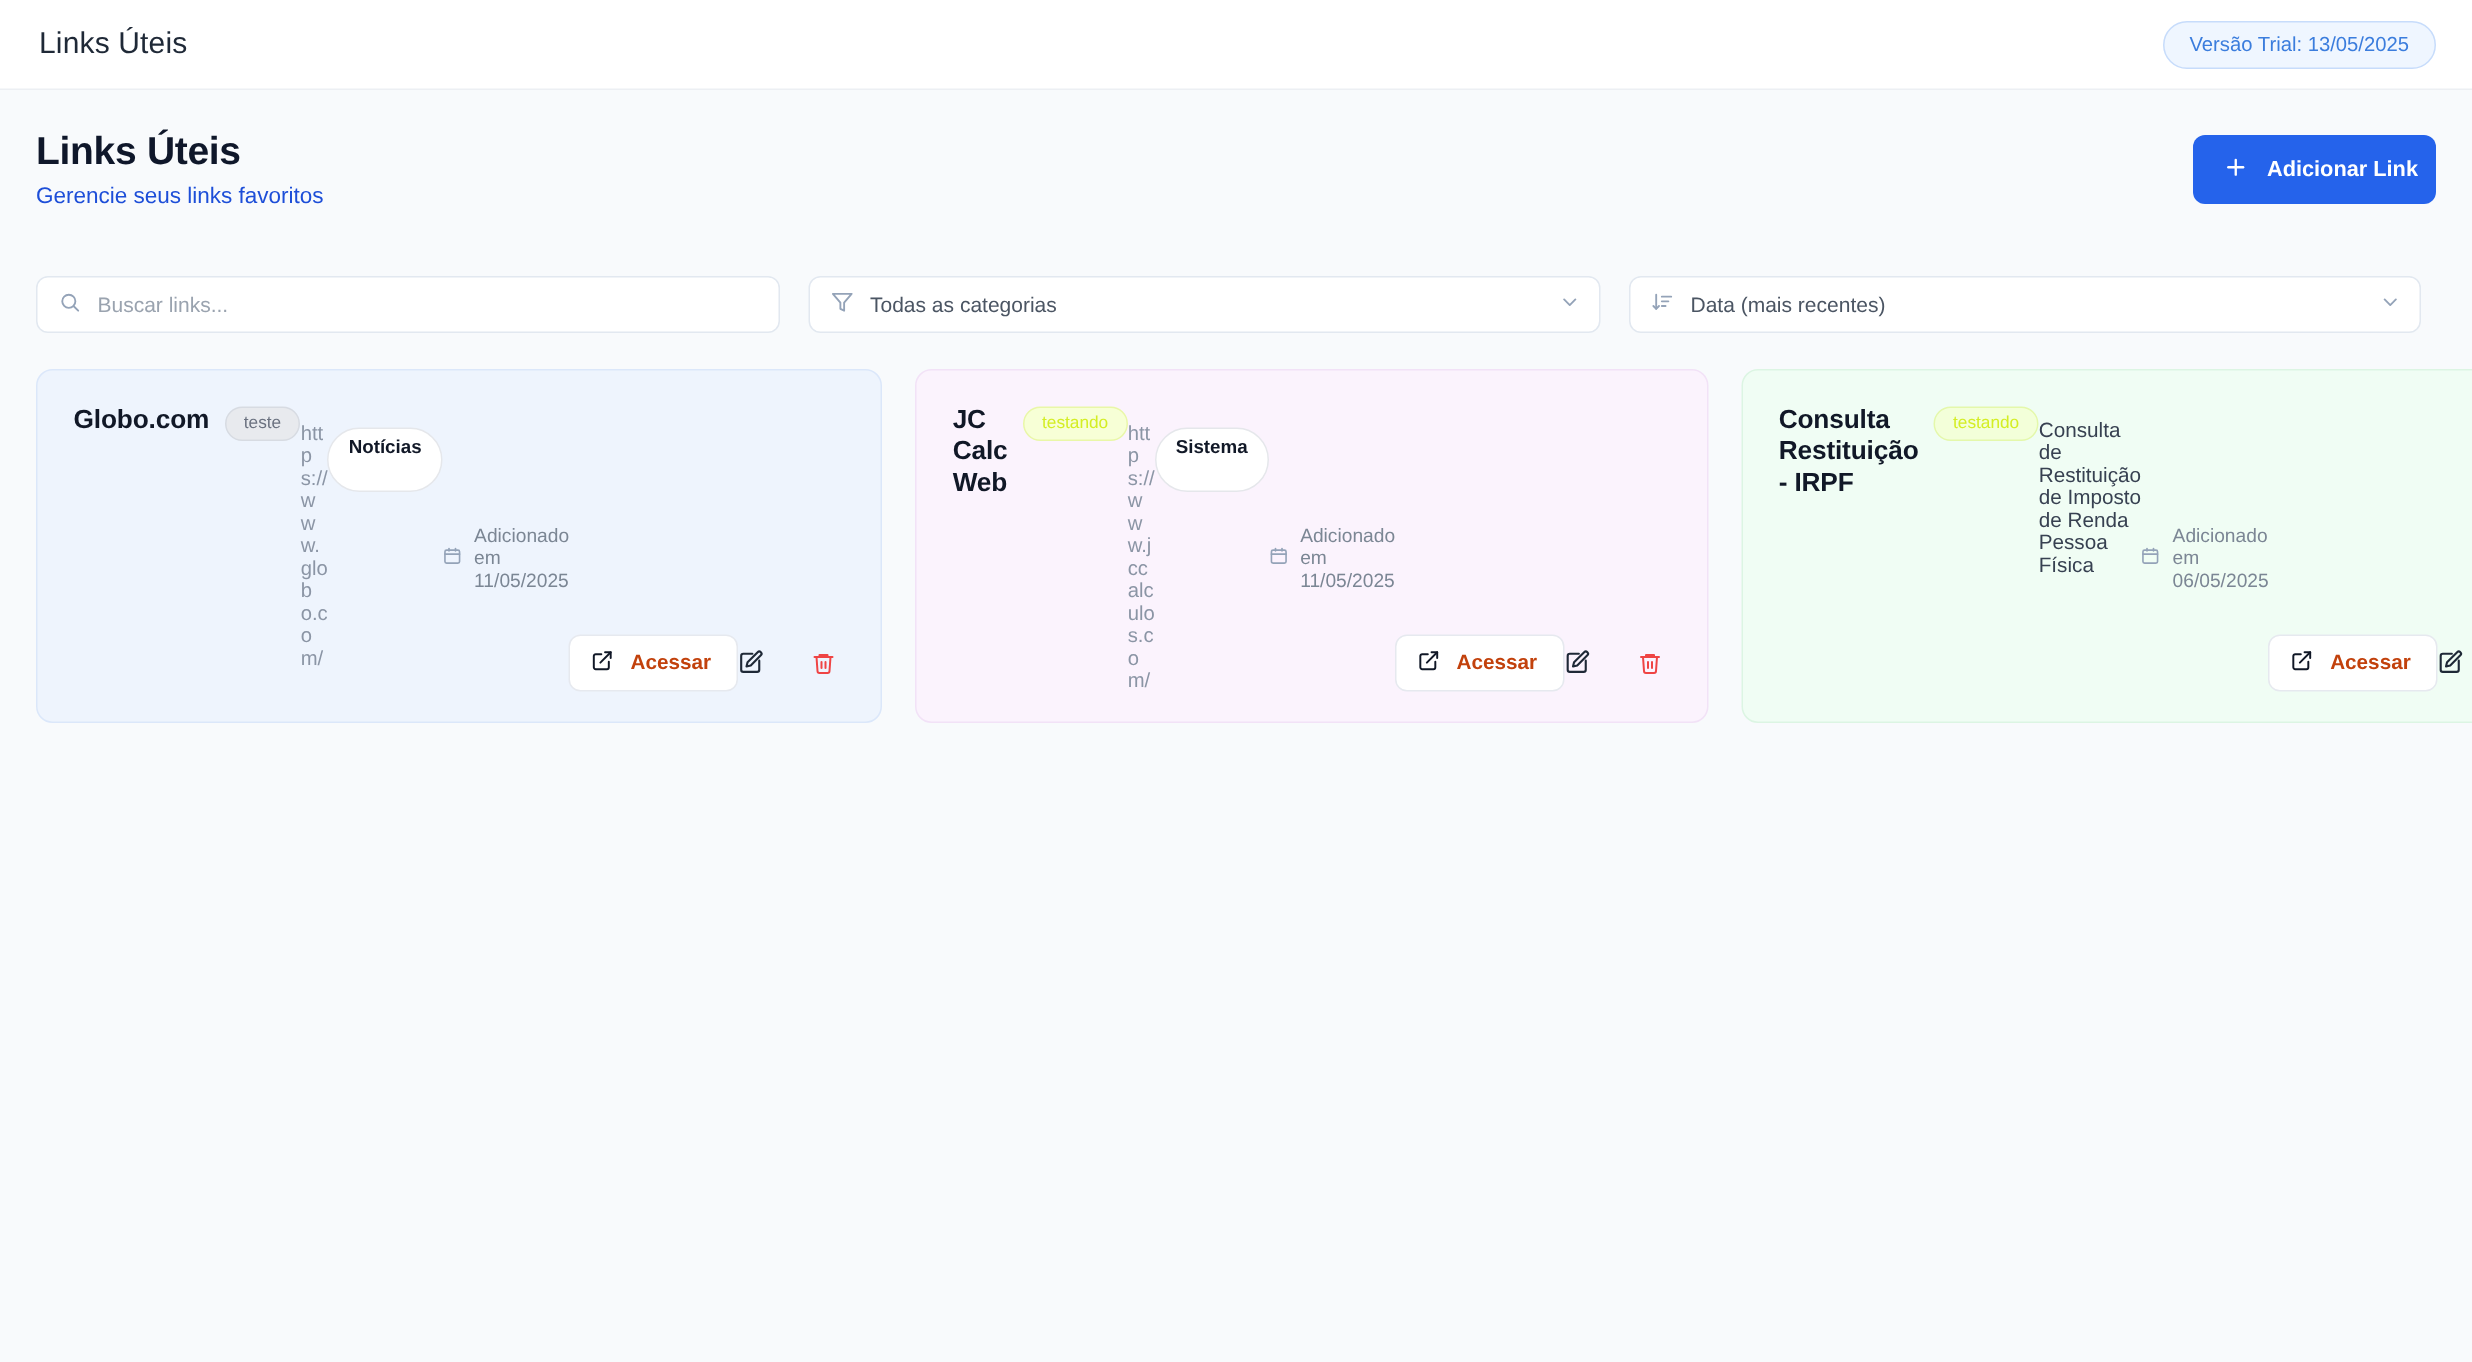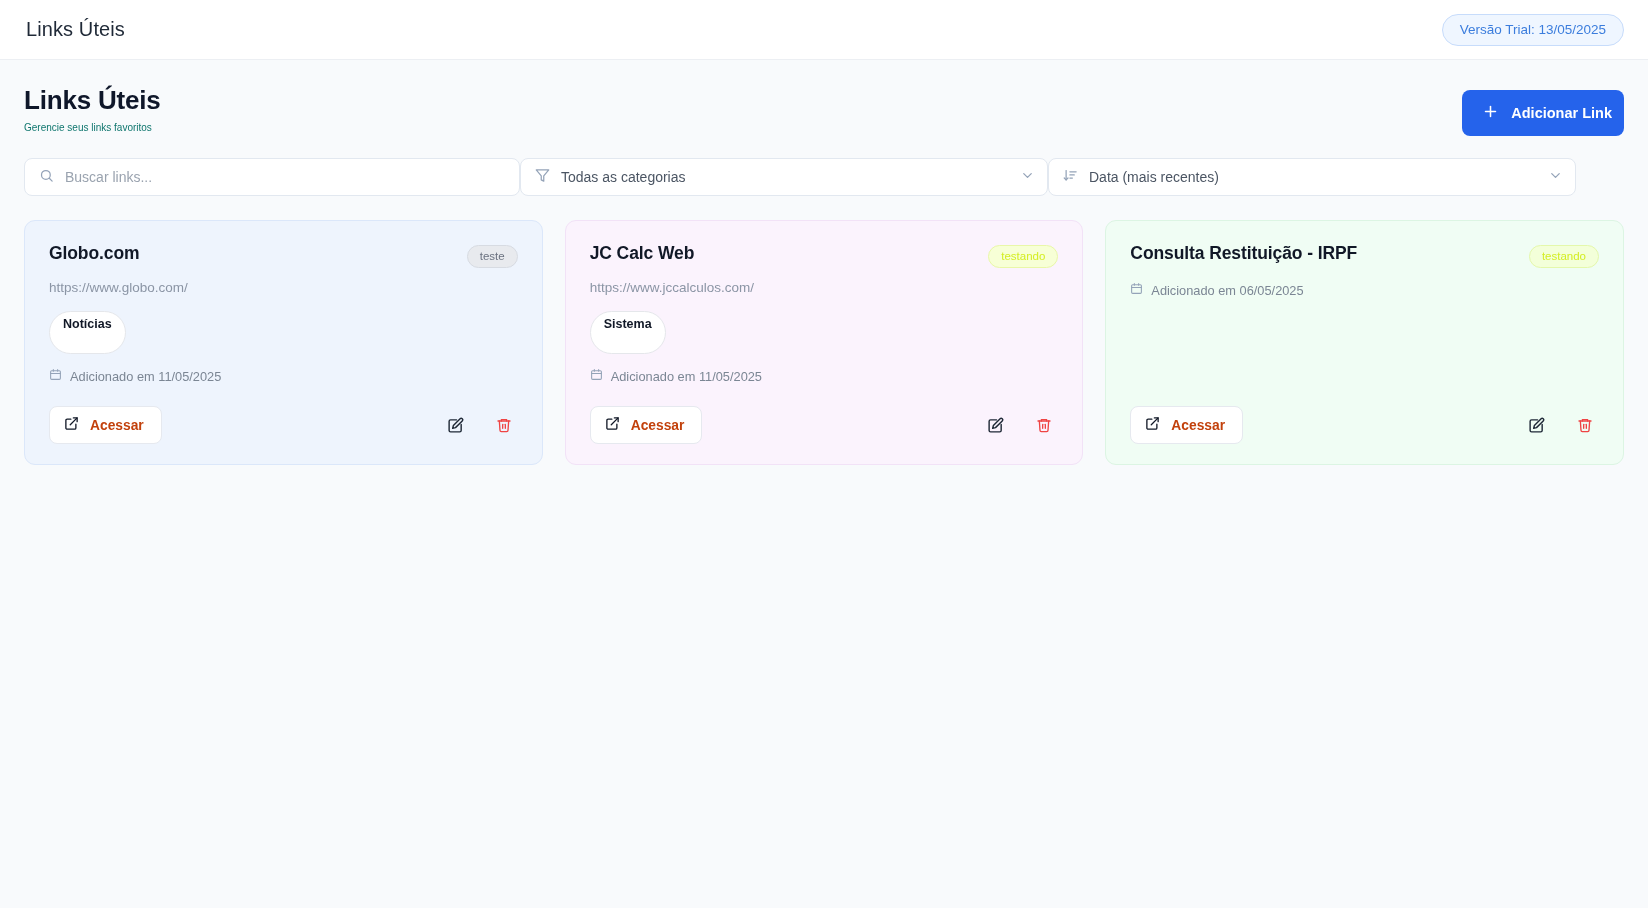--- a/index.html
+++ b/index.html
@@ -47,22 +47,22 @@
   }
   .page-title {
     font-size: 26px;
     font-weight: bold;
     color: #0f172a;
     letter-spacing: -.2px;
     line-height: 1.15;
   }
   .page-sub {
     margin-top: 6px;
-    font-size: 10px;
-    color: #0f766e;
+    font-size: 15px;
+    color: #1d4ed8;
   }
   .add-btn {
     display: flex;
     align-items: center;
     gap: 12px;
     background: #2563eb;
     color: #fff;
     border: none;
     border-radius: 8px;
     padding: 13px 12px 13px 20px;
@@ -70,21 +70,22 @@
     font-weight: bold;
     font-family: inherit;
     cursor: pointer;
     margin-top: 4px;
   }
   .add-btn .plus { font-size: 18px; font-weight: 400; line-height: 1; display: block; }
 
   
   .filters {
     display: flex;
-    margin-top: 22px;
+    gap: 19px;
+    margin-top: 45px;
   }
   .field {
     background: #fff;
     border: 1px solid #e2e8f0;
     border-radius: 8px;
     height: 38px;
     display: flex;
     align-items: center;
     gap: 11px;
     padding: 0 14px;
@@ -103,21 +104,20 @@
     display: flex;
     gap: 22px;
     margin-top: 24px;
   }
   .card {
     flex: 1 1 0;
     border-radius: 11px;
     padding: 22px 24px 20px;
     min-height: 224px;
     display: flex;
-    flex-direction: column;
     position: relative;
   }
   .card-head {
     display: flex;
     align-items: flex-start;
     justify-content: space-between;
     gap: 10px;
   }
   .card-title {
     font-size: 17.5px;
@@ -369,20 +369,21 @@
         </button>
       </div>
     </div>
   </div>
 
   <div class="card" style="background: rgb(240, 253, 244); border: 1px solid rgb(220, 245, 227); justify-content: center;">
     <div class="card-head">
       <div class="card-title">Consulta Restituição - IRPF</div>
       <div class="badge" style="background: rgb(243, 255, 217); border: 1px solid rgb(228, 248, 171); color: rgb(212, 238, 36);">testando</div>
     </div>
+    <div class="card-desc">Consulta de Restituição de Imposto de Renda Pessoa Física</div>
 
     <div class="card-date">
       <span class="ico">
         <svg width="13" height="13" viewBox="0 0 24 24" fill="none" stroke="currentColor" stroke-width="2" stroke-linecap="round" stroke-linejoin="round">
               <rect x="3" y="5" width="18" height="16" rx="2"></rect>
               <line x1="3" y1="10" x2="21" y2="10"></line>
               <line x1="8" y1="3" x2="8" y2="6"></line>
               <line x1="16" y1="3" x2="16" y2="6"></line>
             </svg>
       </span>

